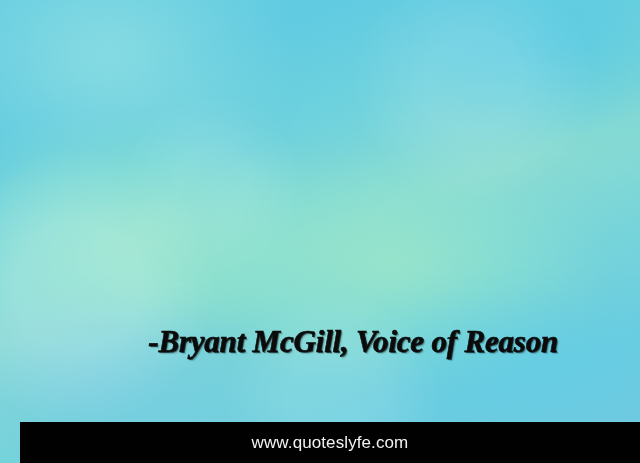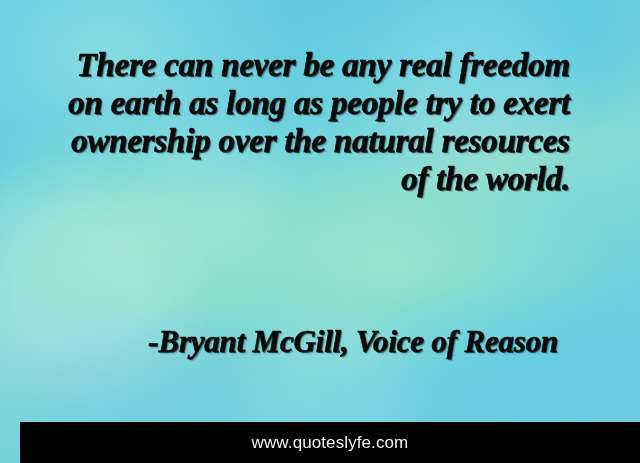--- a/index.html
+++ b/index.html
@@ -192,21 +192,20 @@
   <div class="bg-blot-c"></div>
   <div class="bg-blot-d"></div>
   <div class="bg-blot-a"></div>
   <div class="bg-blot-b"></div>
   <div class="bg-blot-e"></div>
   <div class="bg-blot-f"></div>
   <div class="bg-grain"></div>
 
   <div class="content">
 
-    <p class="quote-text">There can never be any real freedom on earth as long as people try to exert ownership over the natural resources of the world.</p>
 
     <p class="quote-author">-Bryant McGill, Voice of Reason</p>
 
   </div>
 
   <div class="footer-bar">
     <span class="footer-url">www.quoteslyfe.com</span>
   </div>
 
 </div>

